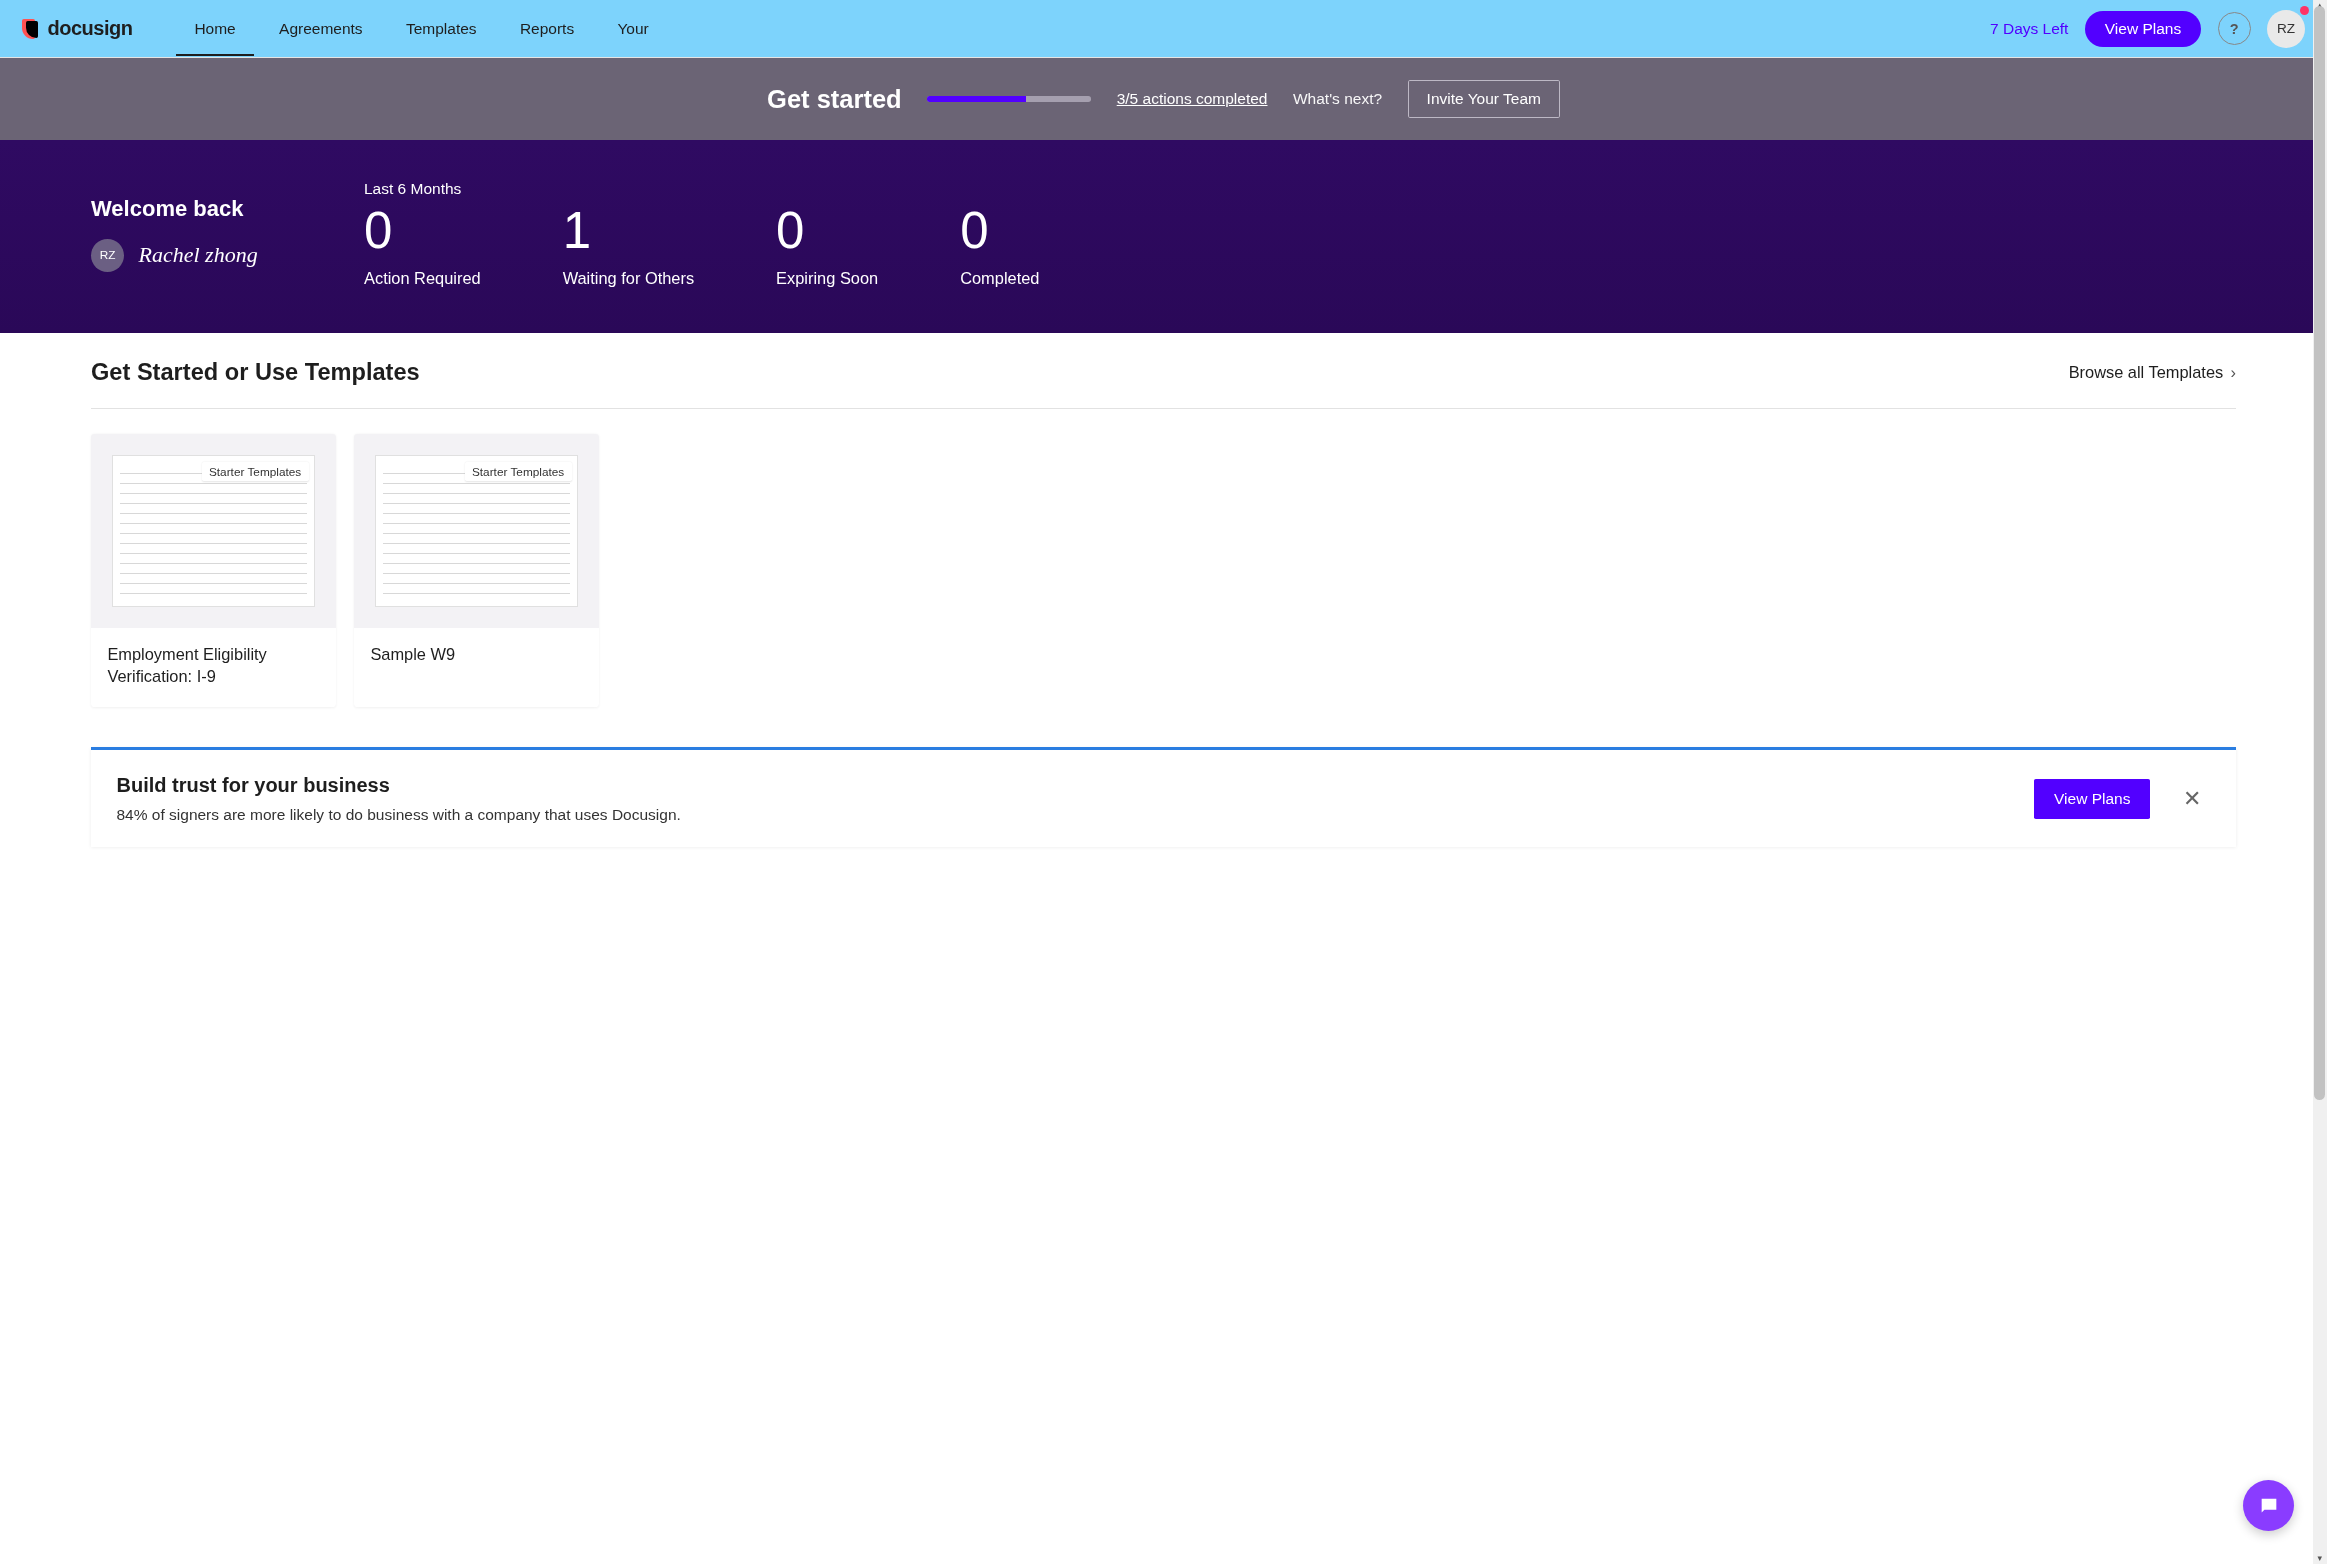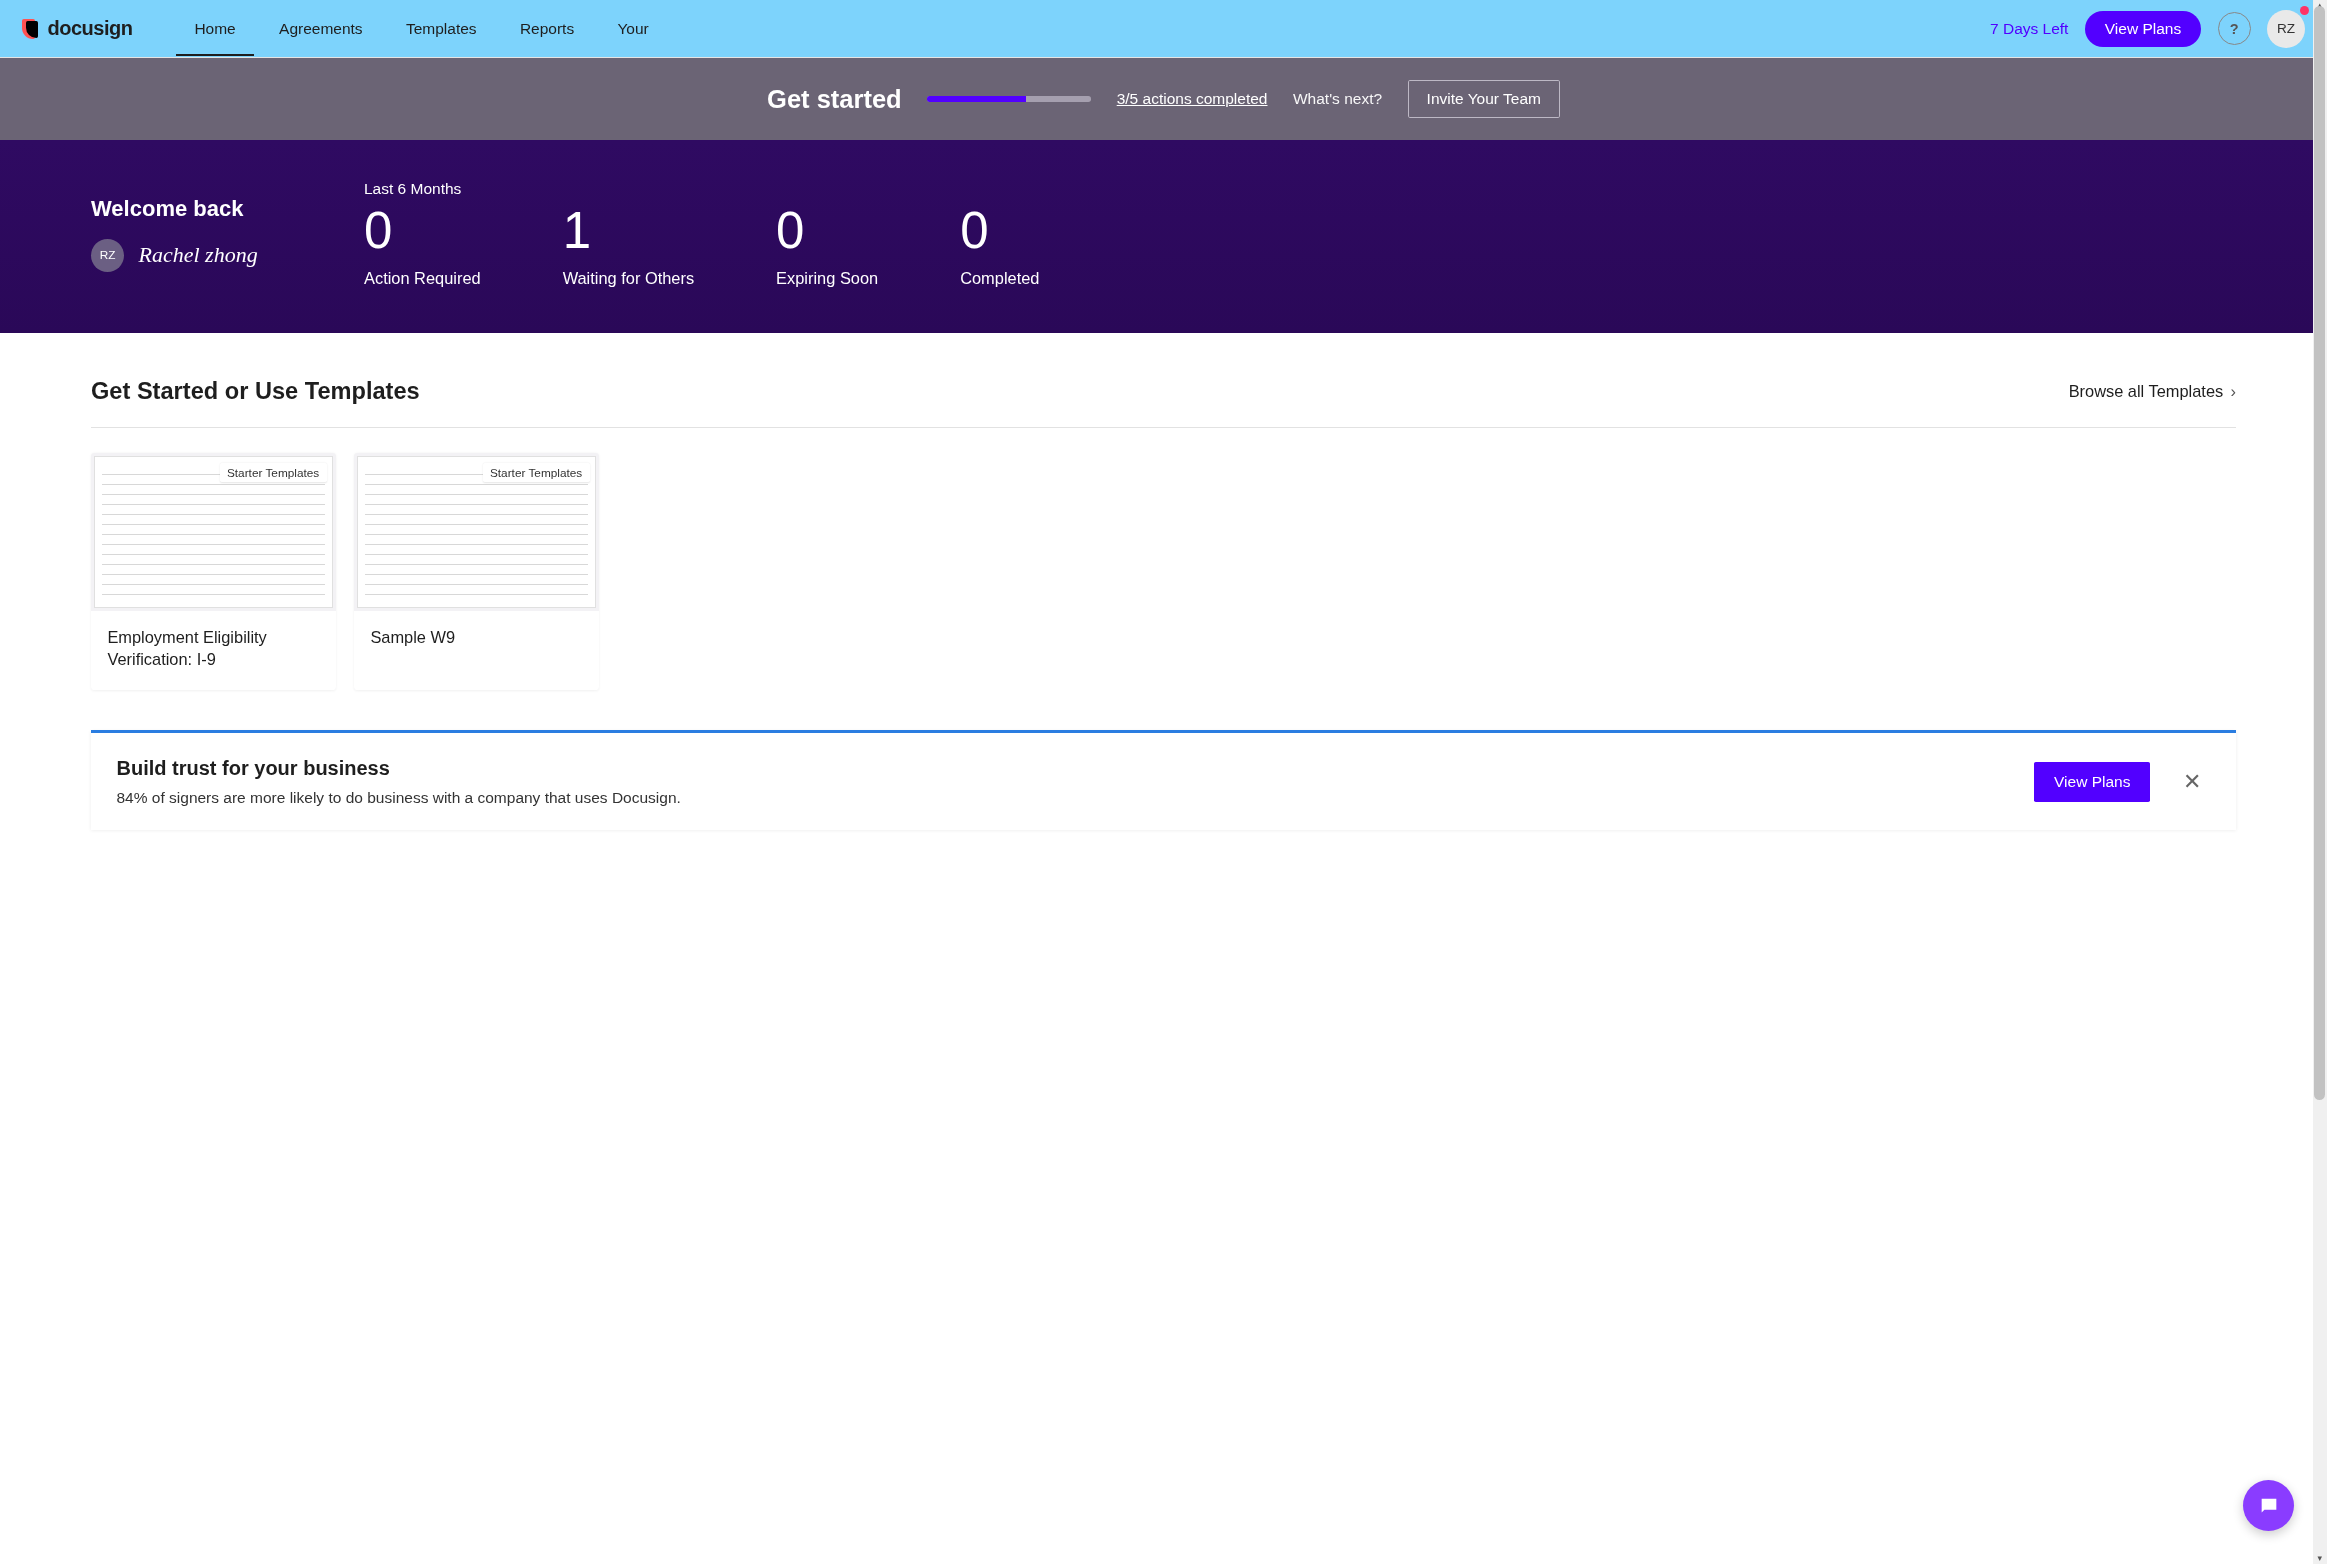--- a/index.html
+++ b/index.html
@@ -67,21 +67,21 @@
 .welcome-user { display:flex; align-items:center; gap:14.5px; }
 .welcome-avatar { width:33px; height:33px; border-radius:50%; background:#6b5f83; display:flex; align-items:center; justify-content:center; font-size:11.8px; color:#fff;}
 .signature { font-family: "Brush Script MT", cursive; font-size:22px; font-style:italic; }
 .stats-wrap { flex:1; }
 .period { font-size:15.5px; margin-bottom:7.3px; }
 .stats { display:flex; gap:82px; margin-top:5.5px;}
 .stat-num { font-size:51px; font-weight:400; line-height:1; }
 .stat-lbl { font-size:16.4px; margin-top:12.7px; }
 
 
-.content { padding: 45px 91px; }
+.content { padding: 26px 91px; }
 .content-head { display:flex; align-items:center; justify-content:space-between; padding-bottom:22px; border-bottom:0.9px solid #e2e2e2; }
 .content-title { font-size:23.6px; font-weight:600; }
 .browse-link { display:flex; align-items:flex-end; gap:7.3px; font-size:16.4px; color:#1e1e1e; cursor:pointer; }
 .chev { font-size:16.4px; color:#555;}
 
 .cards { display:flex; gap:18px; margin-top:25.5px; }
 .sign-card {
   flex:0 0 498px;
   height:225px;
   border:1.8px dashed #999;
@@ -97,21 +97,21 @@
 .start-btn { background:#5200ff; color:#fff; border:none; padding:11px 23.6px; font-size:16.4px; cursor:pointer; border-radius:1.8px;}
 .tpl-card {
   flex:0 0 245px;
   background:#f3f2f5;
   border-radius:3.6px;
   display:flex;
   flex-direction:column;
   overflow:hidden;
   box-shadow:0 0.9px 2.7px rgba(0,0,0,0.06);
 }
-.tpl-thumb { height:152px; background:#fff; margin:3px; position:relative; border:0.9px solid #e0e0e0; overflow:hidden;}
+.tpl-thumb { height:152px; background:#fff; margin:21px; position:relative; border:0.9px solid #e0e0e0; overflow:hidden;}
 .tpl-thumb-lines { position:absolute; inset:7.3px; background:
   repeating-linear-gradient(180deg, transparent 0 9px, #d8d8d8 9px 10px);
 }
 .tpl-badge { position:absolute; top:5.5px; right:5.5px; background:#fff; font-size:11.8px; padding:2.7px 7.3px; color:#333; box-shadow:0 0.9px 1.8px rgba(0,0,0,0.1); border-radius:1.8px;}
 .tpl-body { background:#fff; padding:14.5px 16.4px 20px; flex:1; font-size:16.4px; font-weight:500; line-height:1.35; }
 
 
 .promo {
   margin-top:40px;
   border-top:3.6px solid #2a7de1;

